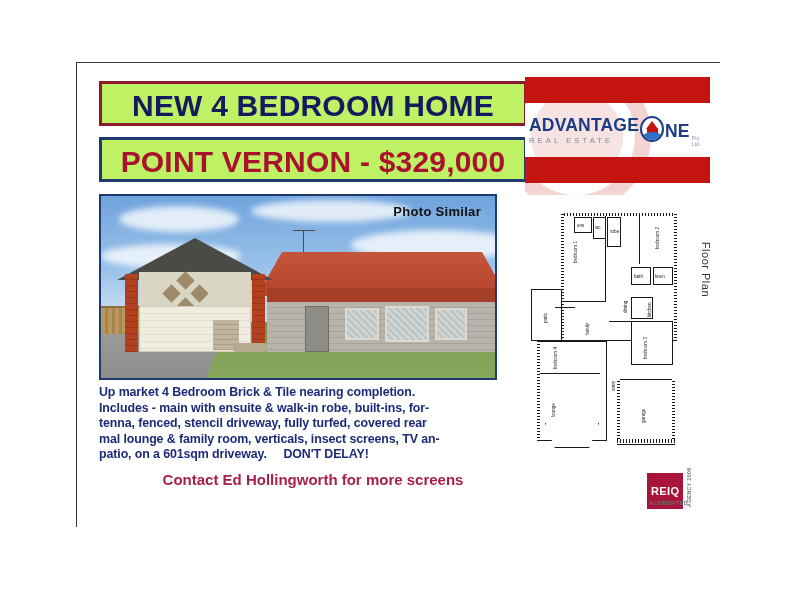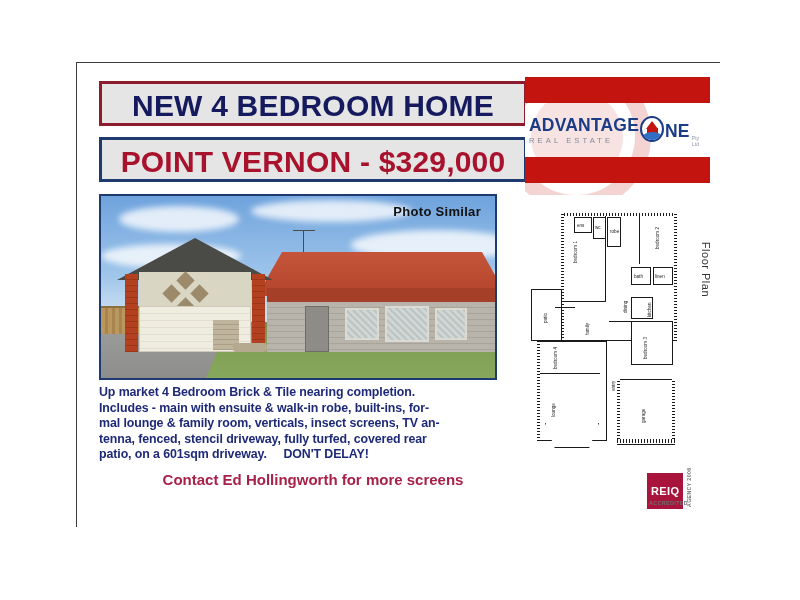--- a/index.html
+++ b/index.html
@@ -34,21 +34,21 @@
     position: absolute;
     left: 22px;
     top: 18px;
     width: 428px;
   }
 
   .headline-box {
     box-sizing: border-box;
     width: 428px;
     text-align: center;
-    background: #e5e5e5;
+    background: #bef264;
   }
   #headline-title {
     border: 3px solid #8c1c2b;
     padding: 3px 0 5px 0;
     height: 45px;
   }
   #headline-title .txt {
     font-size: 30px;
     font-weight: bold;
     color: #151a5e;
@@ -501,22 +501,22 @@
           <div id="garden-bed"></div>
         </div>
       </div>
 
       <div id="photo-similar">Photo Similar</div>
     </div>
 
     <div id="description">
       <div class="line">Up market 4 Bedroom Brick &amp; Tile nearing completion.</div>
       <div class="line">Includes - main with ensuite &amp; walk-in robe, built-ins, for-</div>
+      <div class="line">tenna, fenced, stencil driveway, fully turfed, covered rear</div>
       <div class="line">mal lounge &amp; family room, verticals, insect screens, TV an-</div>
-      <div class="line">tenna, fenced, stencil driveway, fully turfed, covered rear</div>
       <div class="line">patio, on a 601sqm driveway.     DON'T DELAY!</div>
     </div>
 
     <div id="contact">
       <div id="contact-name">Contact Ed Hollingworth for more screens</div>
     </div>
   </div>
 
   <div id="right-col">
 

